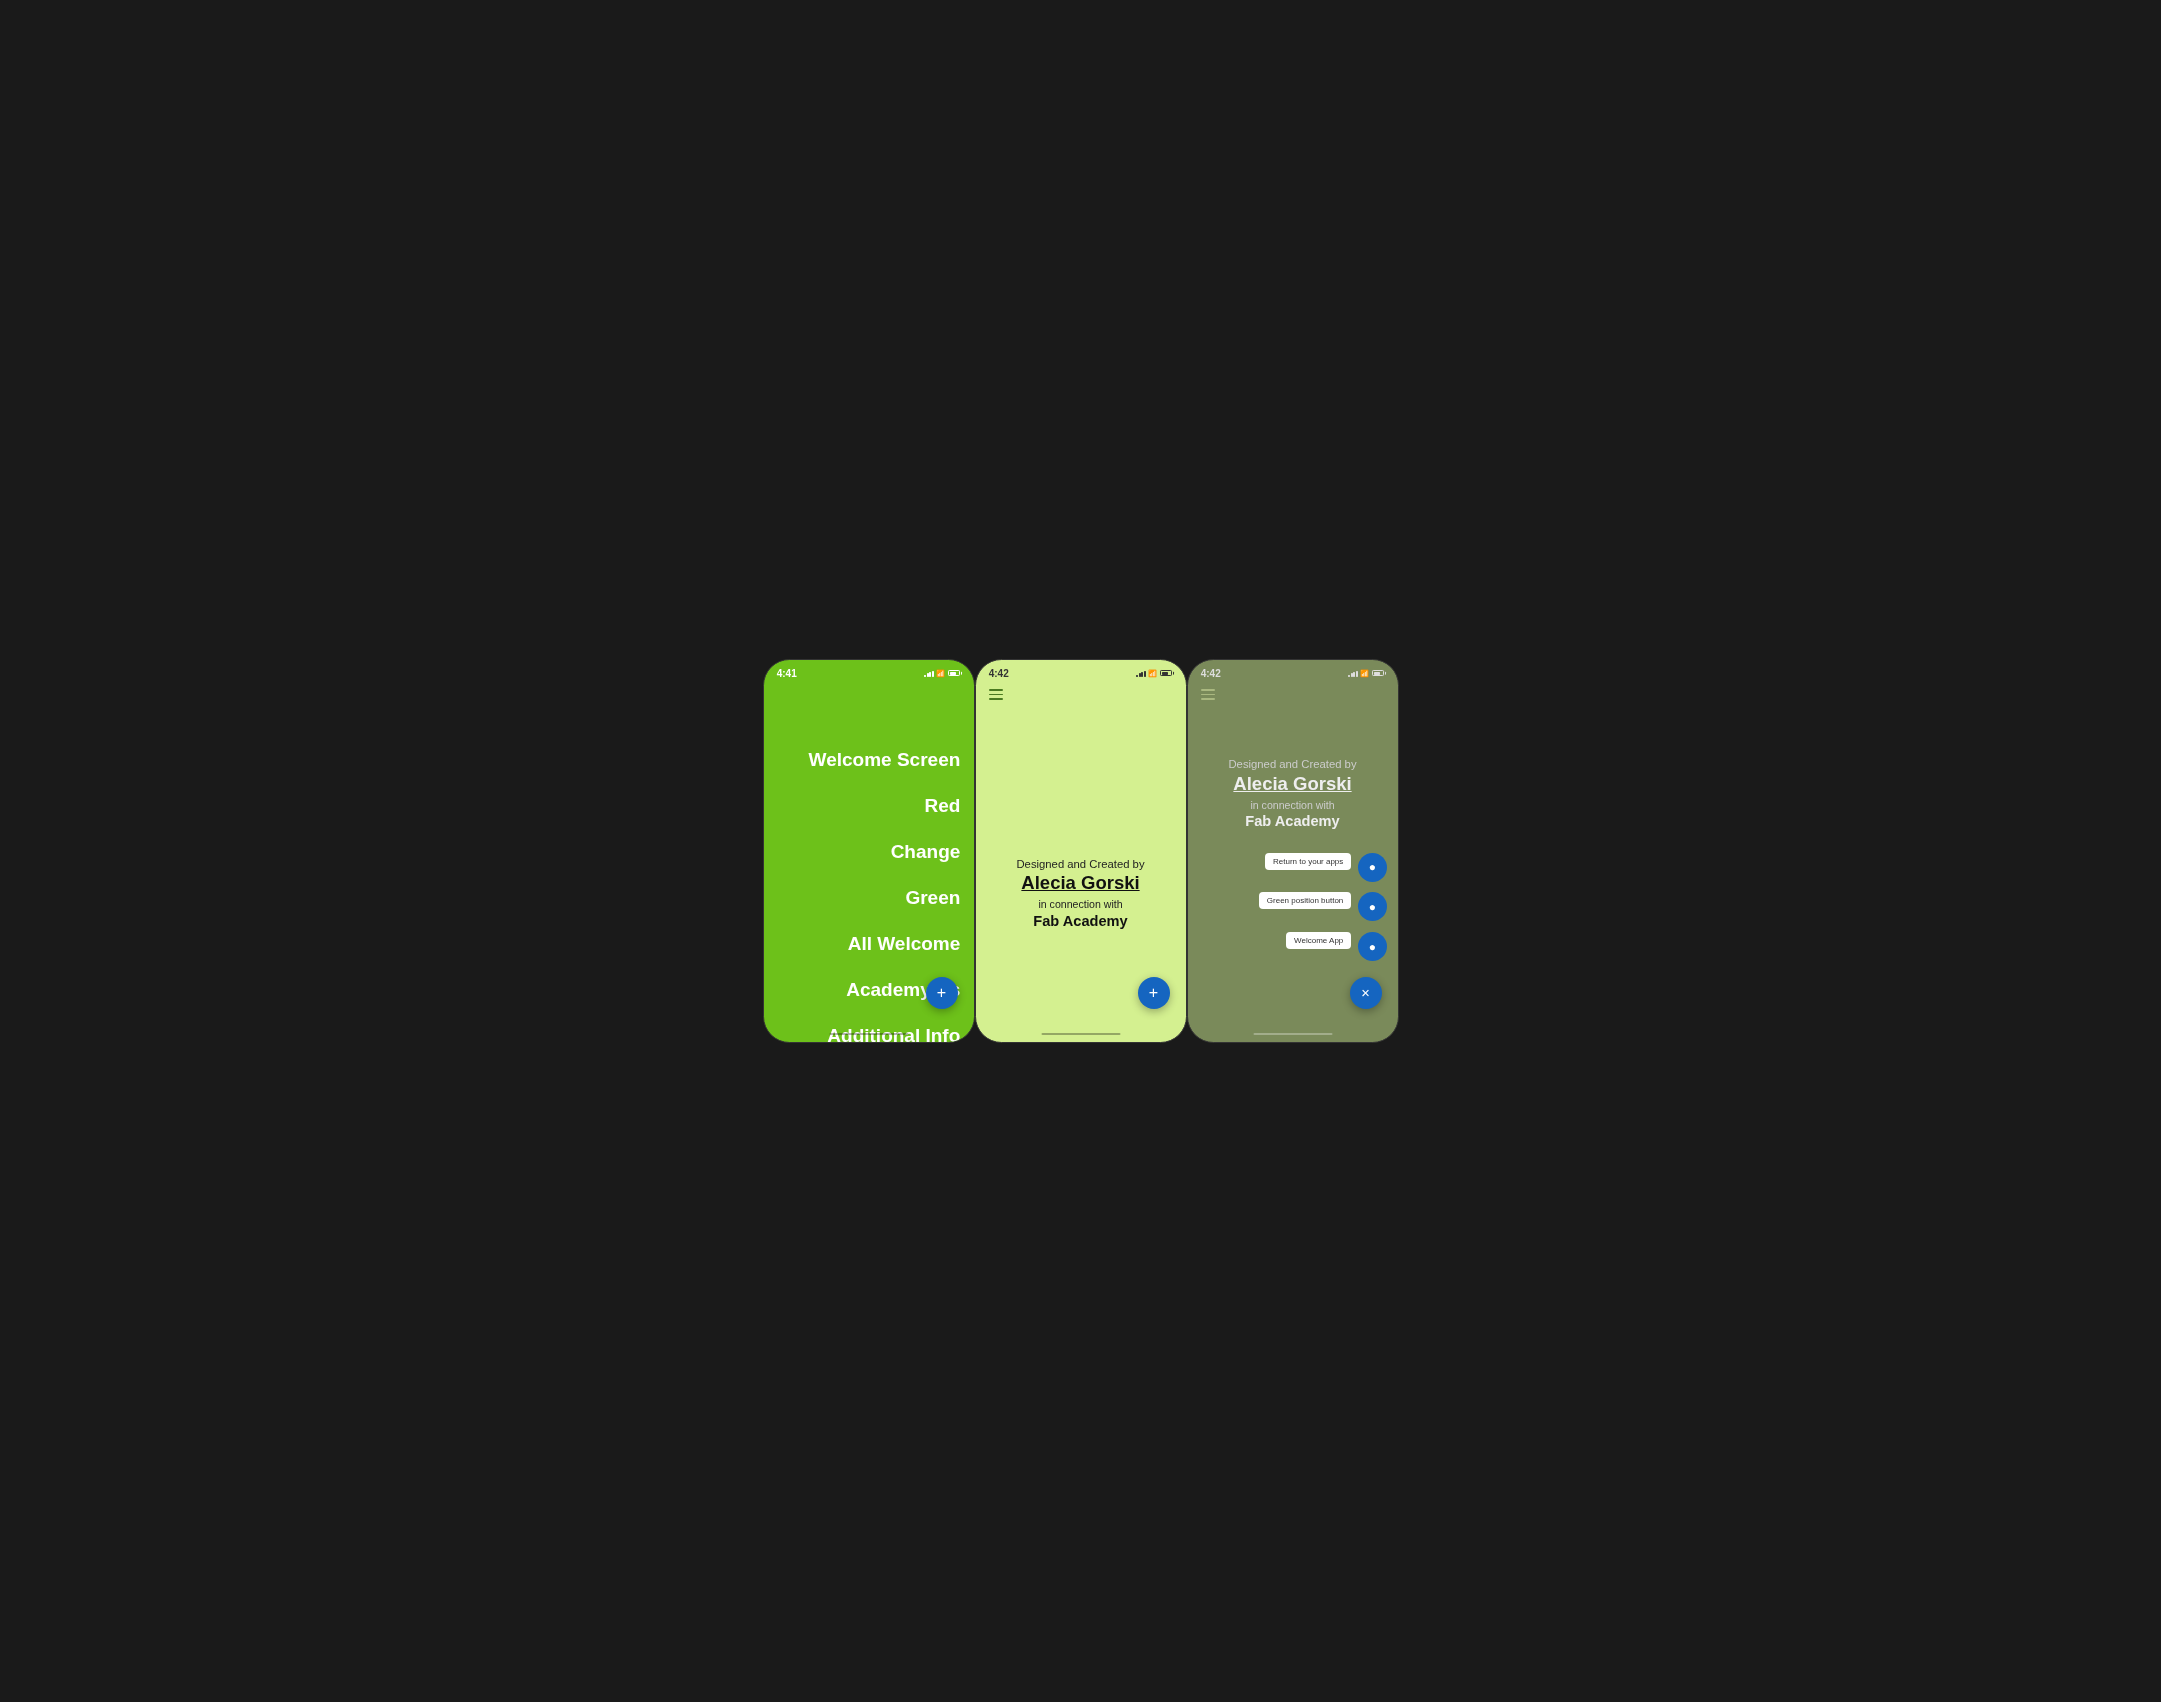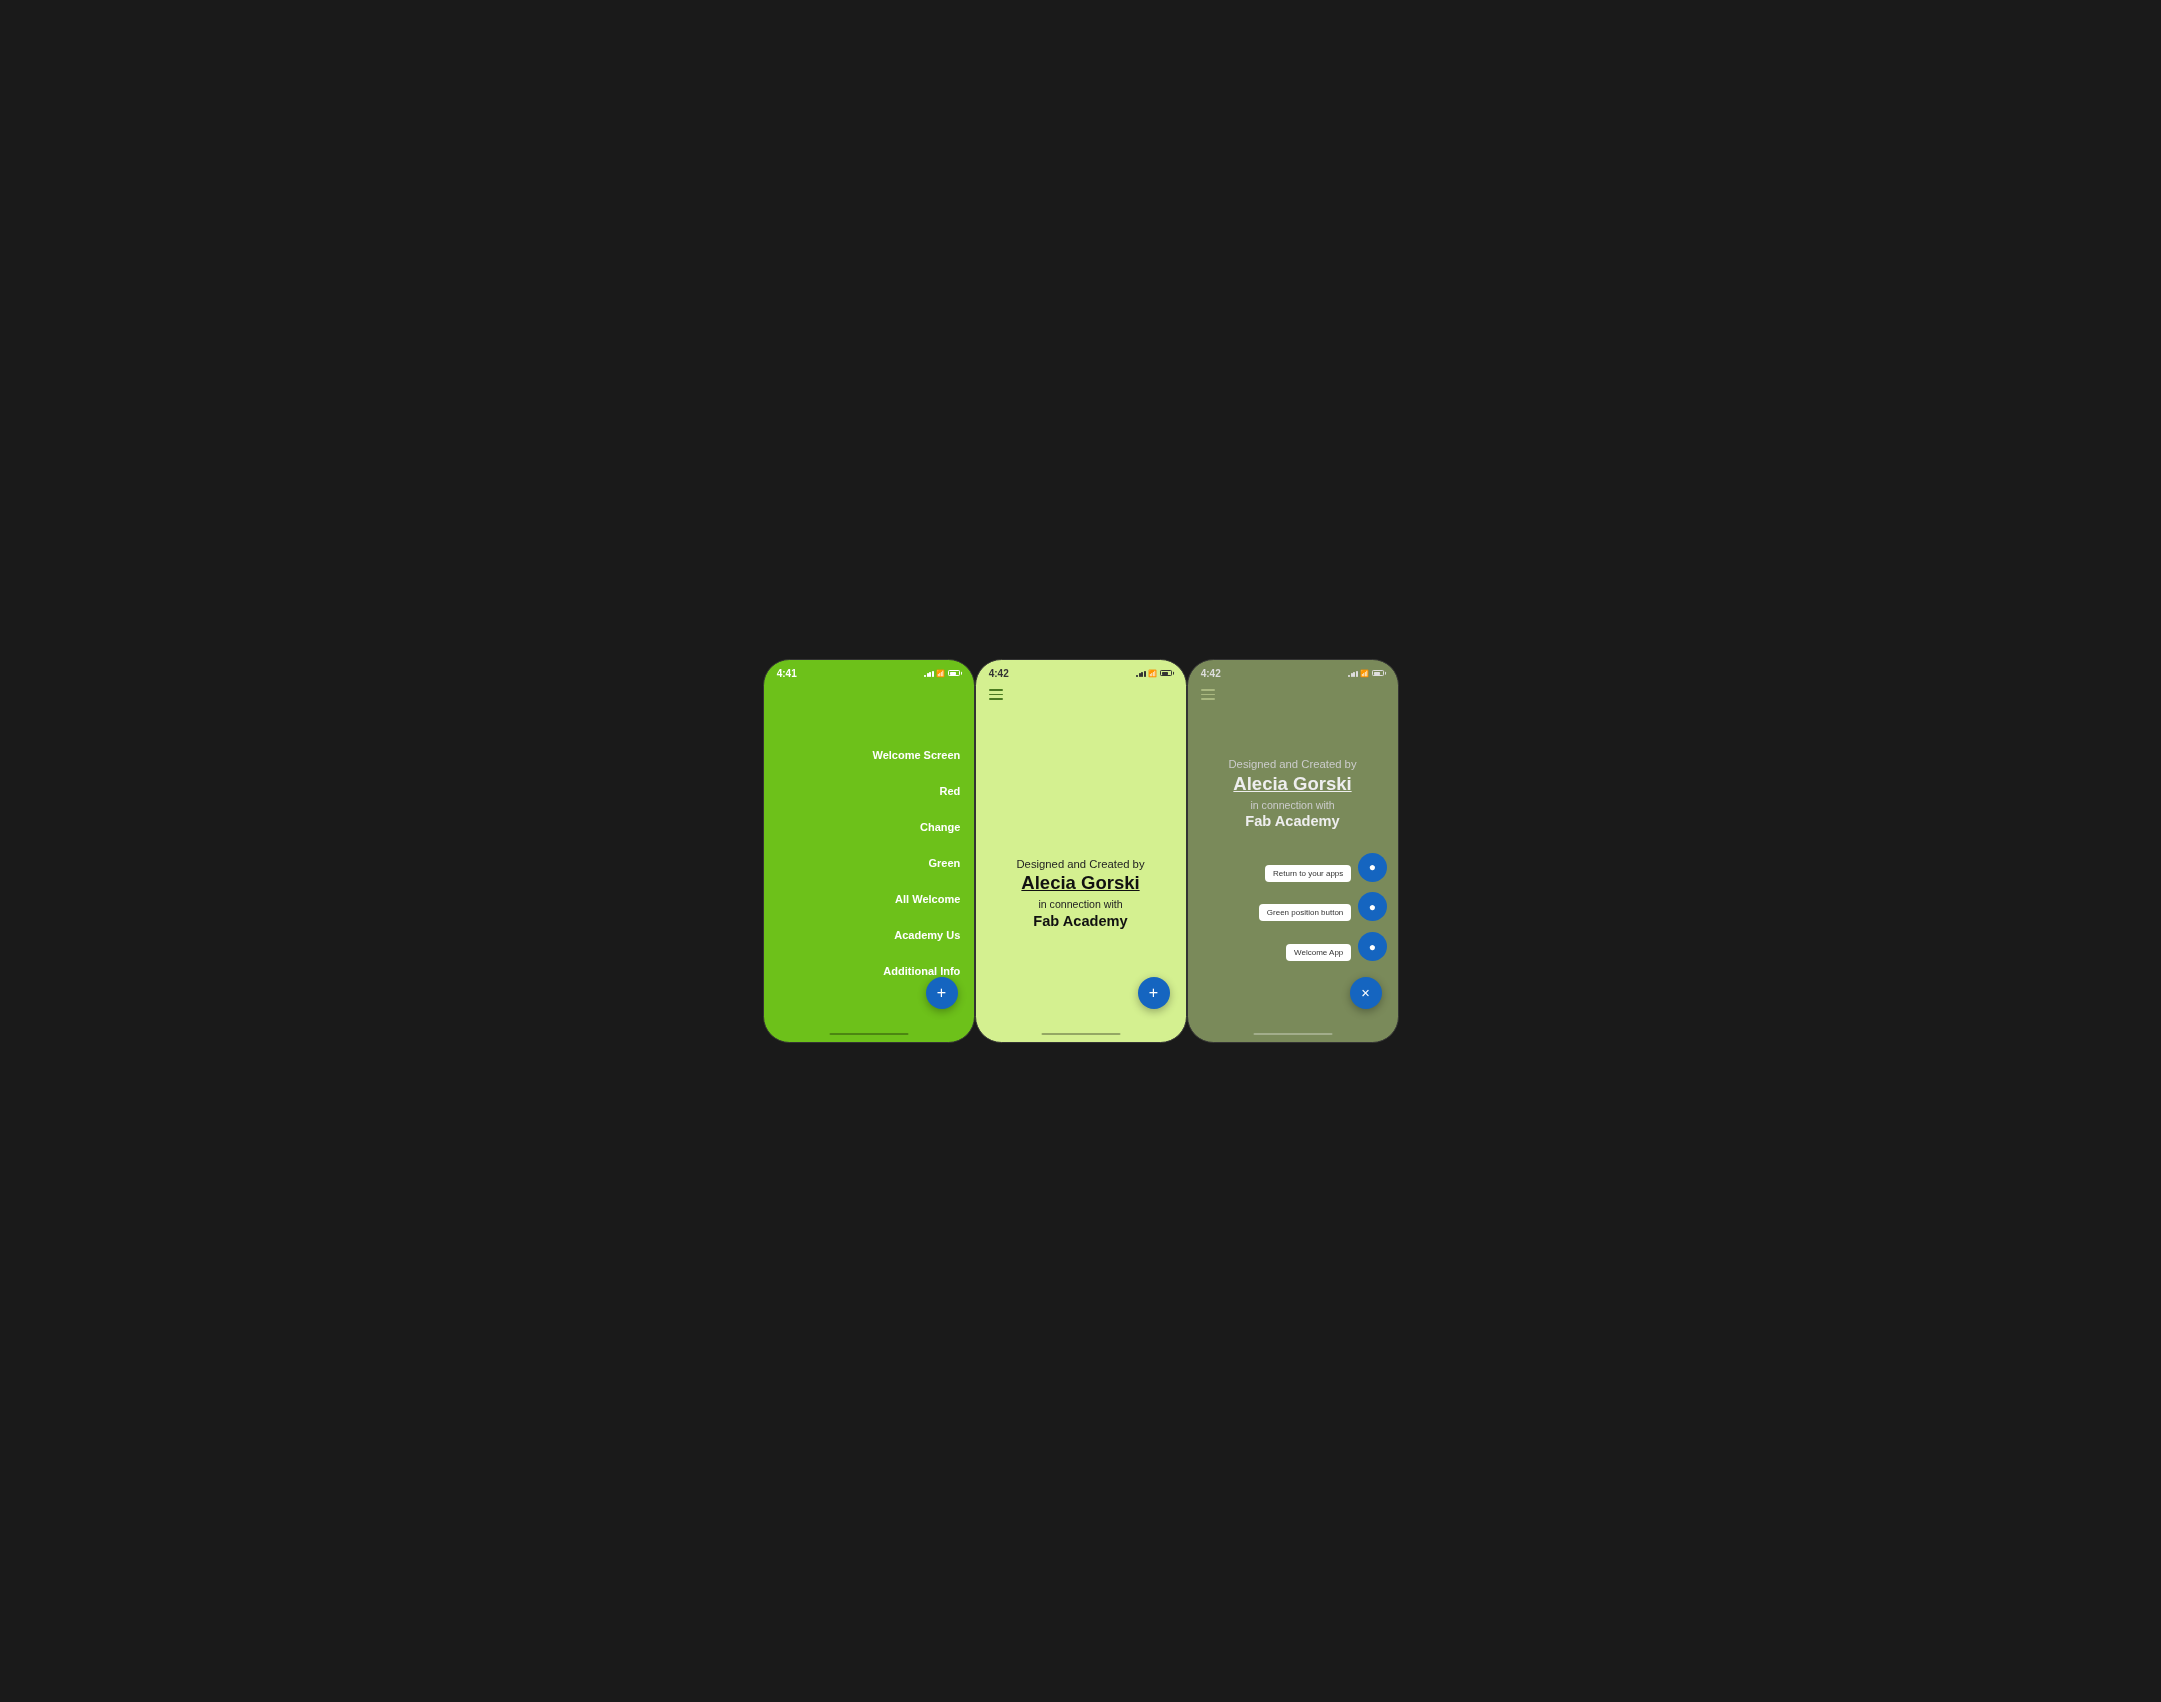--- a/index.html
+++ b/index.html
@@ -99,21 +99,21 @@
     }
     .menu-list {
       display: flex;
       flex-direction: column;
       gap: 0;
       margin-top: 53px;
       padding: 0 13.2px;
     }
     .menu-item {
       color: white;
-      font-size: 11px;
+      font-size: 19px;
       font-weight: 700;
       padding: 12px 0;
       text-align: right;
       cursor: pointer;
     }
     .fab-button {
       position: absolute;
       bottom: 33px;
       right: 16px;
       width: 32px;
@@ -235,21 +235,21 @@
       margin-bottom: 2.6px;
     }
     .fab-academy-dark {
       font-size: 14.6px;
       font-weight: 800;
       color: #eee;
       text-align: center;
     }
     .control-row {
       display: flex;
-      align-items: flex-end;
+      align-items: flex-start;
       justify-content: flex-end;
       gap: 6.6px;
       margin-bottom: 8px;
       padding-right: 10.6px;
     }
     .control-label {
       background: white;
       color: #333;
       font-size: 8px;
       padding: 4px 8px;

